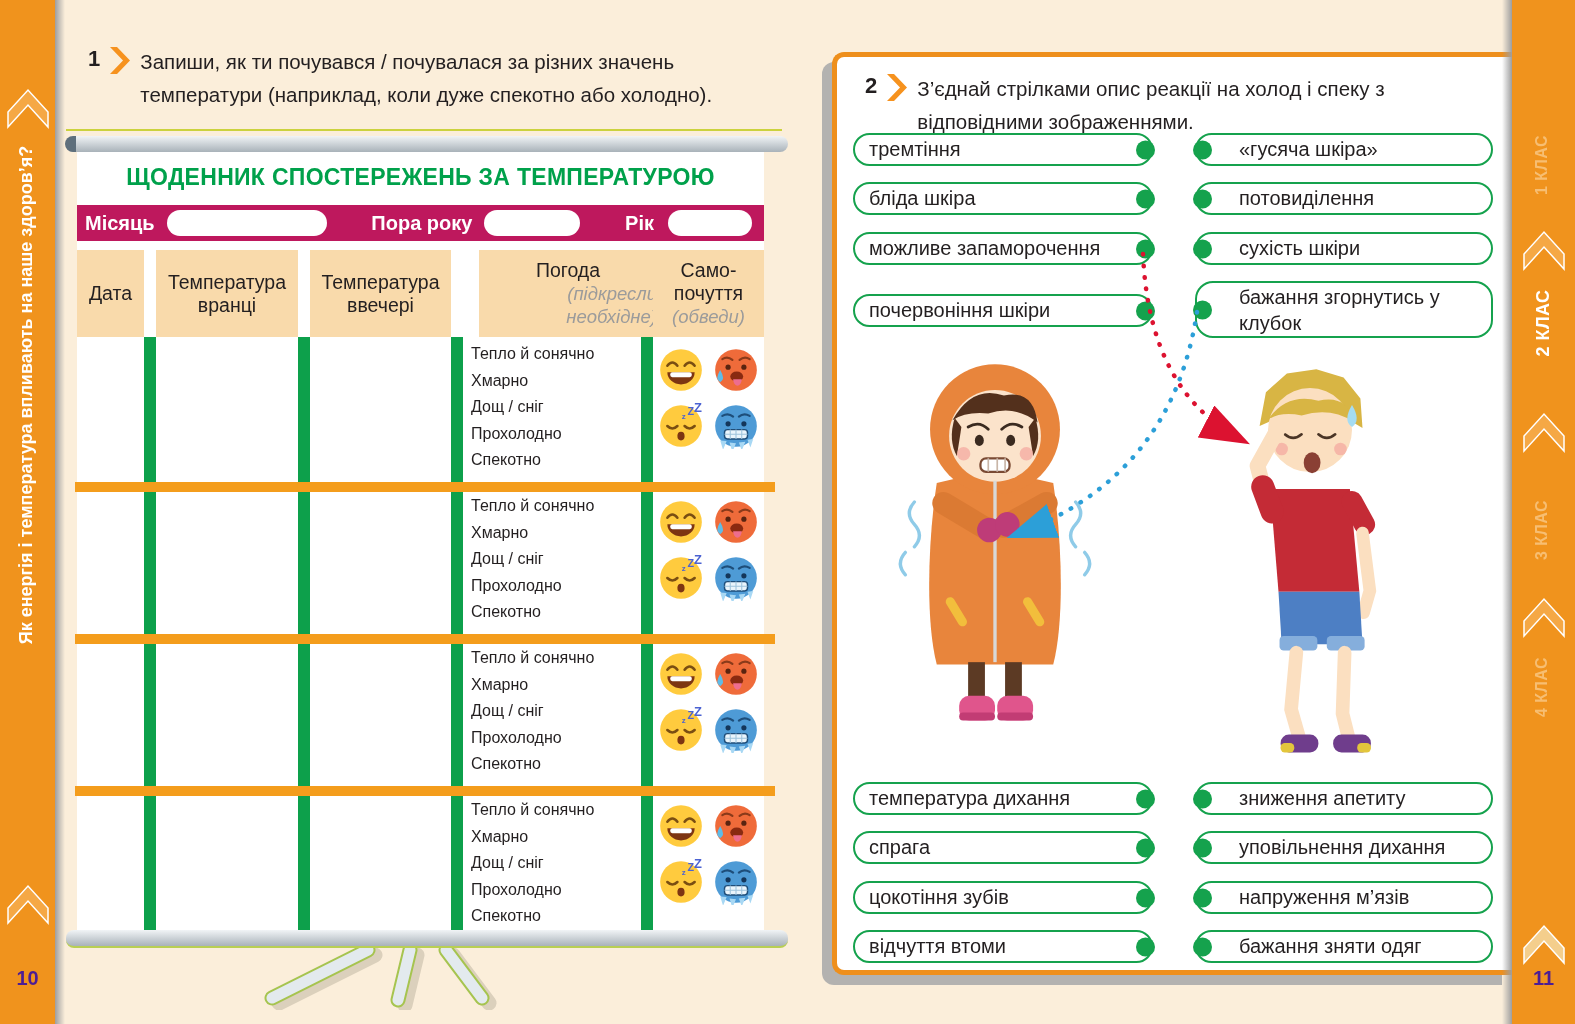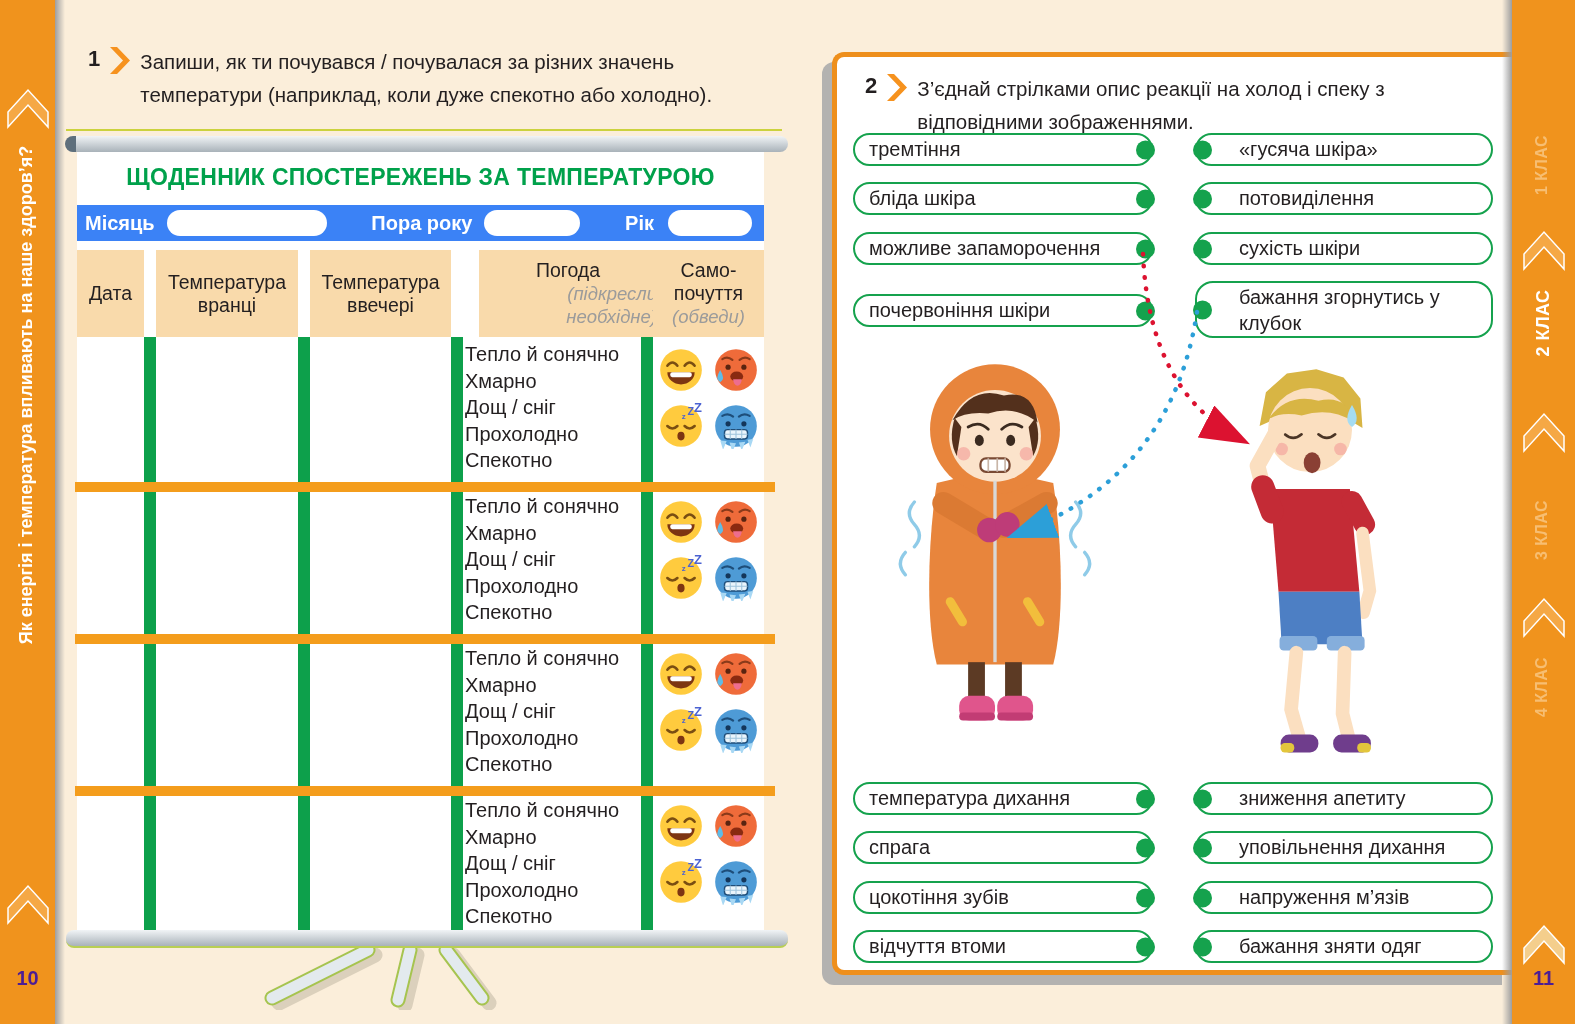--- a/index.html
+++ b/index.html
@@ -36,42 +36,42 @@
   #task1 .txt { width:600px; }
   .divider { position:absolute; left:66px; top:129px; width:716px; height:2px; background:#CBD23D; }
   .rail { position:absolute; left:66px; width:722px; height:16px; border-radius:8px;
           background:linear-gradient(#F1F4F6,#A9B2B9); z-index:3; }
   .rail.top { top:136px; }
   .rail.bottom { top:930px; height:18px; border-bottom:2px solid #B9CF52; }
   .rail .cap { position:absolute; left:-1px; top:0; width:11px; height:16px; background:#5E6F7C; border-radius:8px 0 0 8px; }
   .board { position:absolute; left:77px; top:152px; width:687px; height:783px; background:#fff; z-index:2; }
   .board-title { position:absolute; top:12px; width:100%; text-align:center;
                  color:#00A14B; font-weight:bold; font-size:23px; letter-spacing:.3px; }
-  .green-bar { position:absolute; left:0; top:53px; width:687px; height:36px; background:#3b82f6;
+  .green-bar { position:absolute; left:0; top:53px; width:687px; height:36px; background:#be185d;
                display:flex; align-items:center; gap:12px; padding:0 12px 0 8px; }
   .green-bar .lbl { color:#fff; font-weight:bold; font-size:20px; white-space:nowrap; }
   .green-bar .field { background:#fff; height:26px; border-radius:13px; }
   .f-month { width:160px; } .f-season { width:96px; } .f-year { width:84px; margin-left:2px; }
   .spacer1 { flex:1; } 
   .thead { position:absolute; left:0; top:98px; width:687px; height:87px; }
   .th { position:absolute; top:0; height:87px; background:#F9DAAB; display:flex; flex-direction:column;
         align-items:center; justify-content:center; text-align:center; font-size:19.5px; line-height:23px; }
   .th .note { color:#9B9B9B; font-style:italic; font-size:18.5px;text-align:right; }
   .c1 { left:0;   width:67px; }
   .c2 { left:79px;  width:142px; }
   .c3 { left:233px; width:141px; }
   .c4 { left:402px; width:178px; }
   .c5 { left:576px; width:111px; }
   .tbody { position:absolute; left:0; top:185px; width:687px; height:598px; }
   .vsep { position:absolute; top:0; width:12px; height:598px; background:#0DA04B; }
   .vs1 { left:67px; } .vs2 { left:221px; } .vs3 { left:374px; } .vs4 { left:564px; }
   .hsep { position:absolute; left:-2px; width:700px; height:10px; background:#F49D1C; z-index:2; }
   .row { position:absolute; left:0; width:687px; height:150px; }
   .cell-input { position:absolute; top:0; height:100%; }
-  .weather { position:absolute; left:386px; width:178px; top:4px; font-size:20px; line-height:26.5px; padding-left:2px; }
+  .weather { position:absolute; left:386px; width:178px; top:4px; font-size:16px; line-height:26.5px; padding-left:8px; }
   .weather span { display:block; cursor:pointer; }
   .feel { position:absolute; left:576px; width:111px; top:10px; display:grid;
           grid-template-columns:46px 46px; grid-auto-rows:46px; gap:10px 9px; justify-content:center; }
   .feel svg { width:46px; height:46px; cursor:pointer; }
   .legs { position:absolute; left:250px; top:944px; z-index:1; }
   
   .card { position:absolute; left:832px; top:52px; width:680px; height:923px;
           background:#fff; border:5px solid #EE8F1C; border-right:none;
           border-radius:12px 0 0 12px; box-shadow:-10px 10px 0 #B3B2B0; z-index:4; }
   #task2 { left:28px; top:16px; width:600px; }

